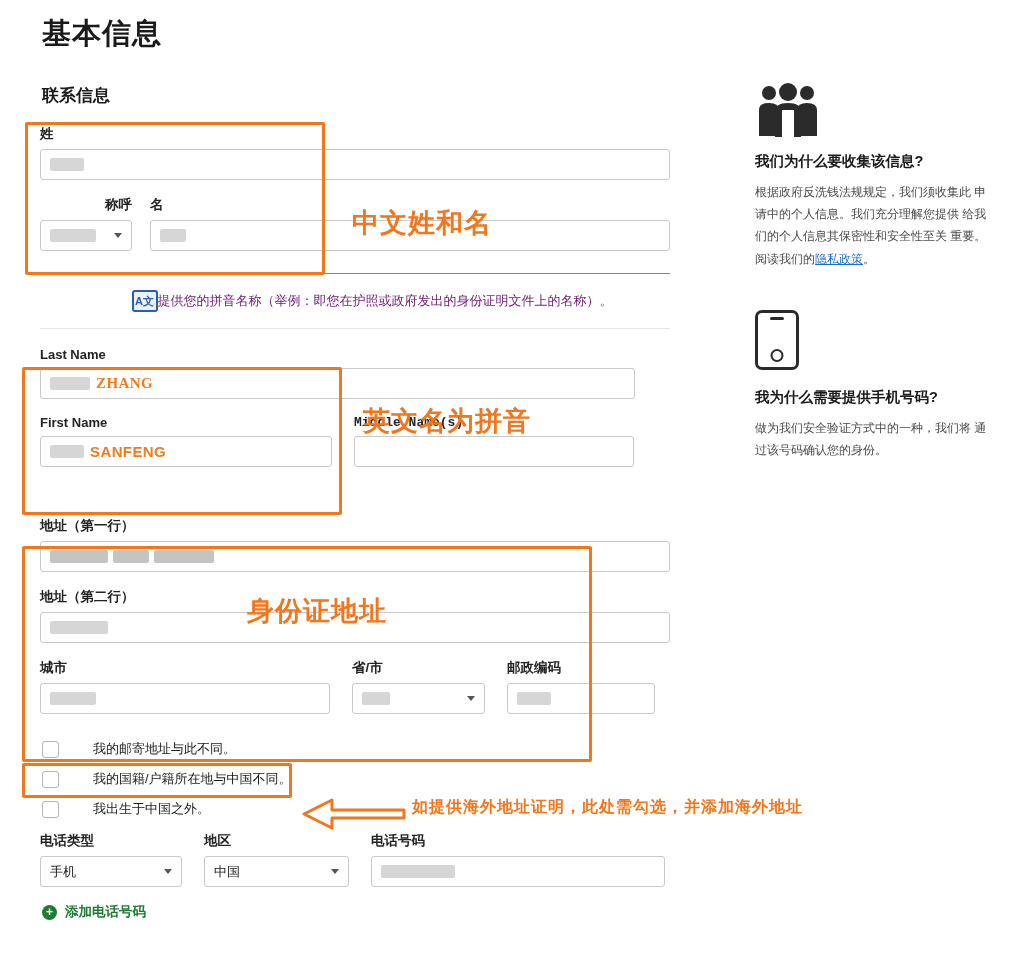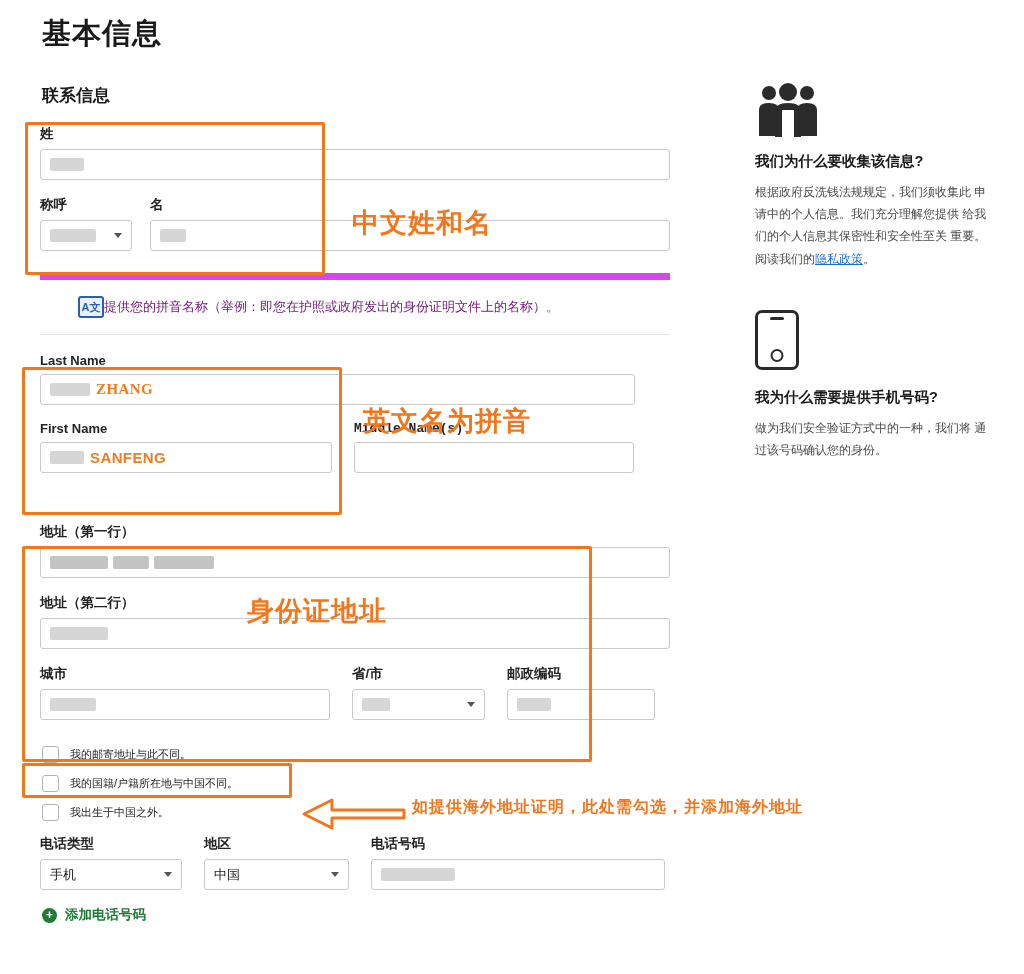--- a/index.html
+++ b/index.html
@@ -87,26 +87,27 @@
     font-size: 15px;
     font-weight: bold;
     letter-spacing: 0.4px;
   }
 
   
   .group { margin-bottom: 14px; }
 
   
   .hint-box {
-    border-top: 7px solid #d946ef;
+    border-top: 1px solid #d946ef;
     border-bottom: 1px solid #e3e3e3;
     margin: 22px 0 18px 0;
     padding: 16px 4px 16px 4px;
     display: flex;
     align-items: center;
+    justify-content: center;
   }
   .hint-icon {
     width: 26px; height: 22px;
     border: 2px solid #2b5fa8;
     border-radius: 3px;
     background: #e8f0fb;
     color: #2b5fa8;
     font-size: 11px;
     font-weight: bold;
     display: flex; align-items: center; justify-content: center;
@@ -125,21 +126,21 @@
     gap: 11px;
     margin: 0 0 12px 2px;
   }
   .cb {
     width: 17px; height: 17px;
     border: 1px solid #b4b4b4;
     border-radius: 3px;
     background: #fff;
     flex: none;
   }
-  .cb-label { font-size: 11px; }
+  .cb-label { font-size: 13px; margin-left: 23px; }
 
   
   .add-phone {
     display: flex; align-items: center; gap: 8px;
     margin-top: 16px; margin-left: 2px;
     color: #1f7a33;
     font-size: 13.5px;
     font-weight: bold;
   }
   .plus {
@@ -224,21 +225,21 @@
     <div class="section-title">联系信息</div>
 
     <div class="group" style="margin-top:18px;">
       <div class="field-label">姓</div>
       <div class="input">
         <span class="redacted" style="width:34px;"></span>
       </div>
     </div>
 
     <div class="row group" style="gap:18px; margin-top:16px;">
-      <div style="width:92px;">
+      <div style="width:92px;text-align:right;">
         <div class="field-label">称呼</div>
         <div class="select">
           <span class="redacted" style="width:46px;"></span>
           <span class="caret"></span>
         </div>
       </div>
       <div style="flex:1;">
         <div class="field-label">名</div>
         <div class="input">
           <span class="redacted" style="width:26px;"></span>

